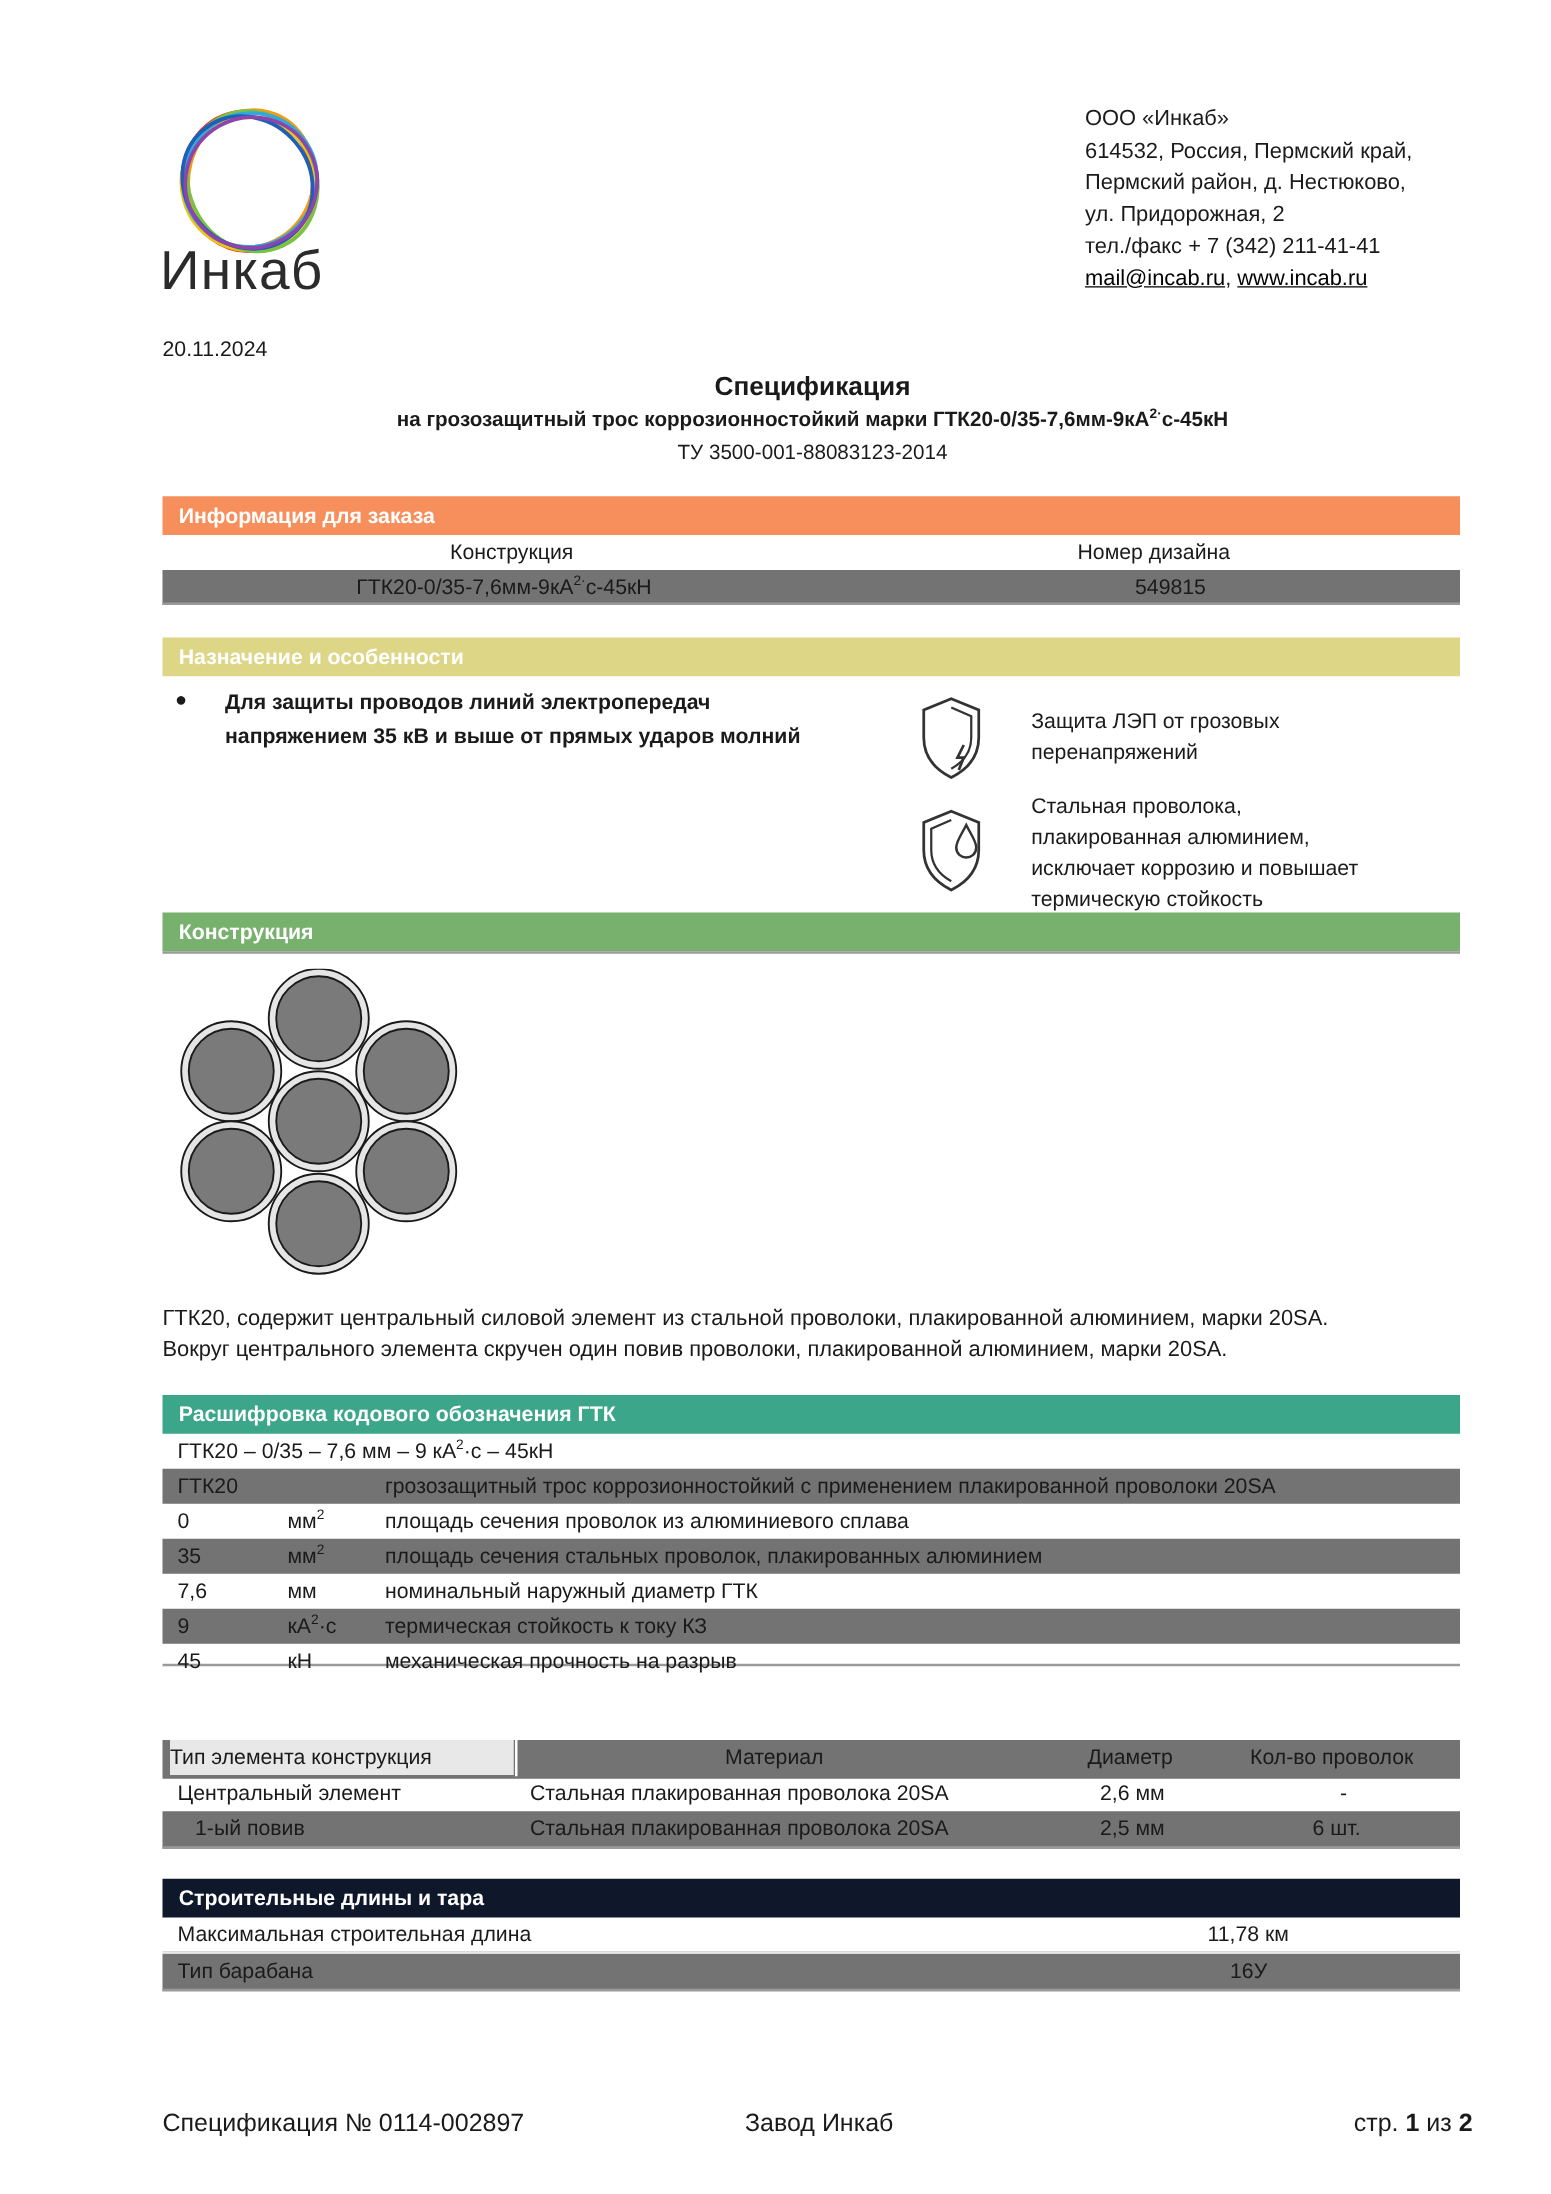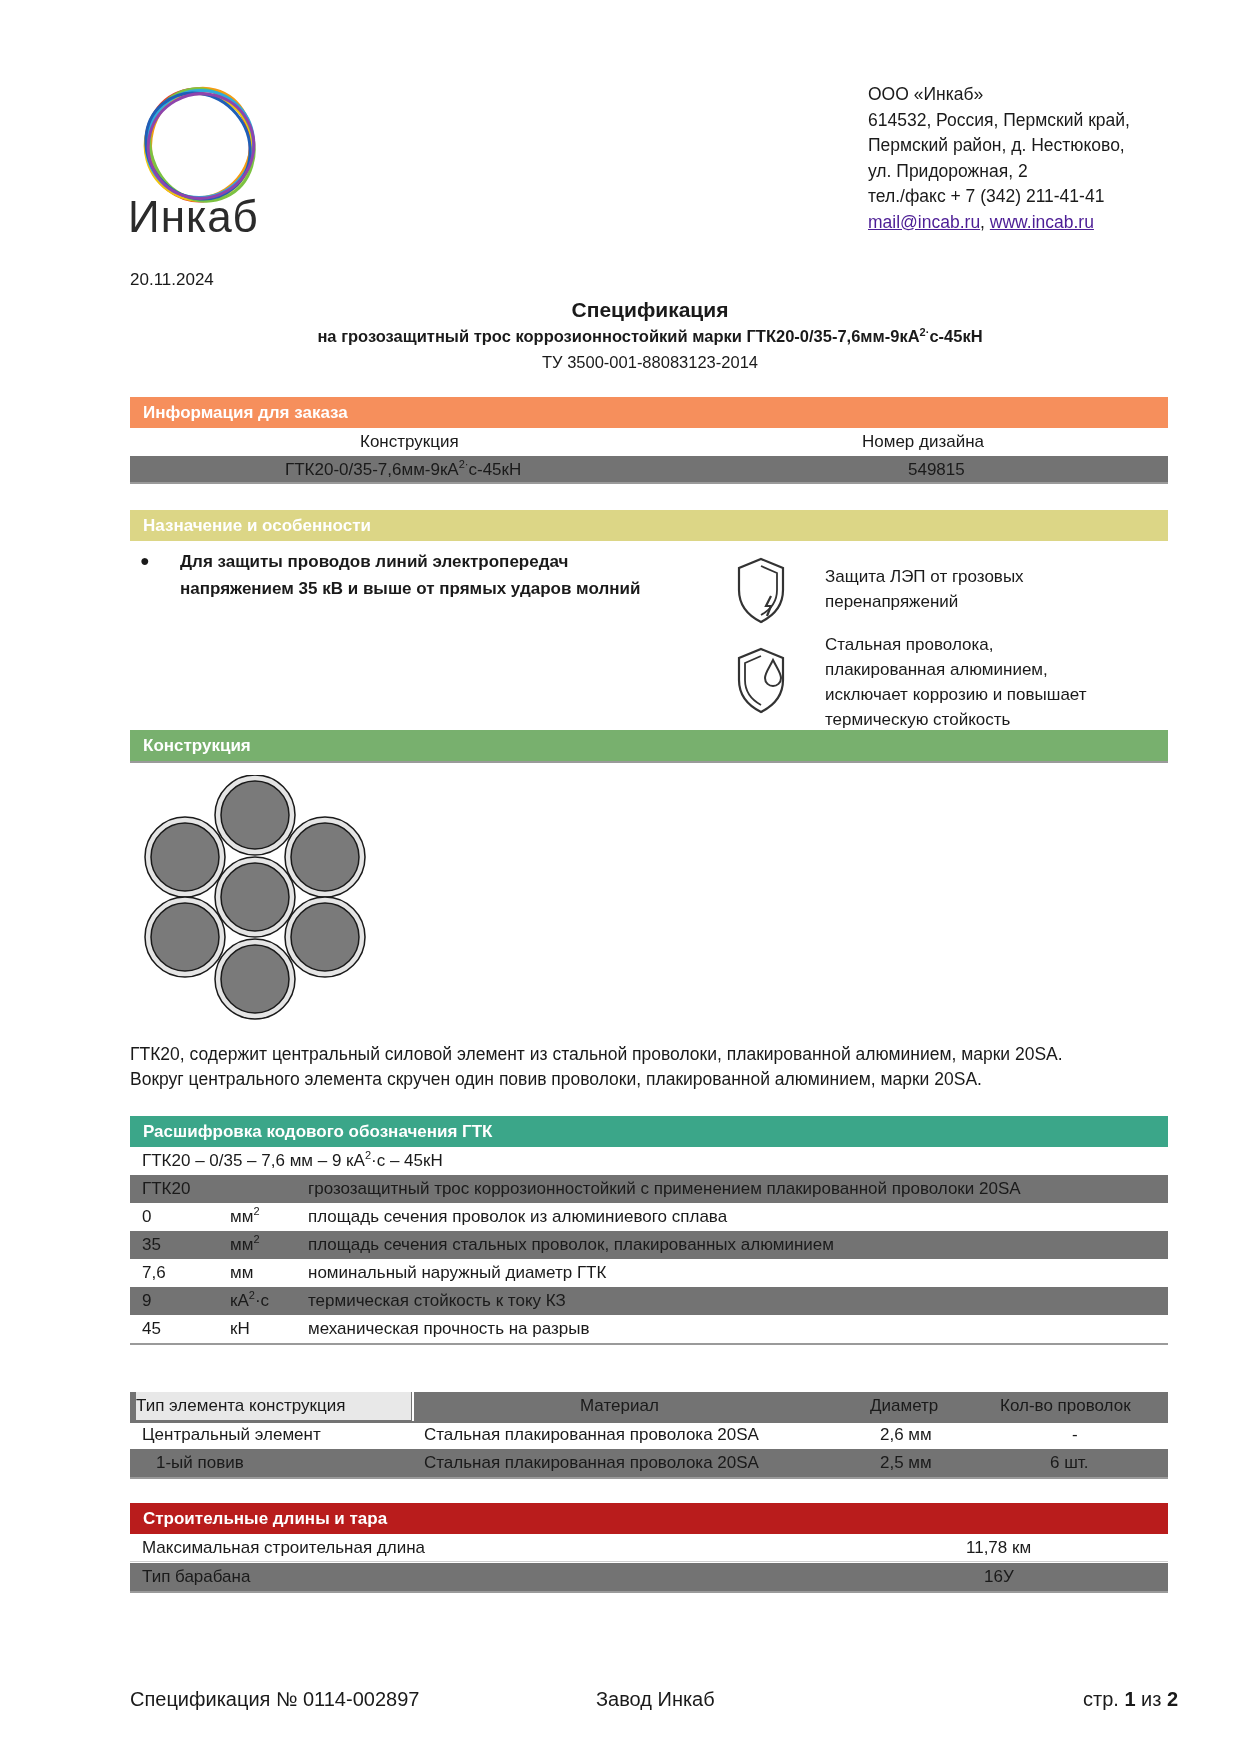--- a/index.html
+++ b/index.html
@@ -2,21 +2,21 @@
 <html><head>
 <meta charset="utf-8">
 <style>
   html, body { margin: 0; padding: 0; background: #ffffff; }
   body {
     width: 1241px; height: 1755px; position: relative; overflow: hidden;
     font-family: "Liberation Sans", "DejaVu Sans", sans-serif;
     color: #1a1a1a; font-size: 17px;
   }
   .abs { position: absolute; }
-  a { color: #4c1d95; text-decoration: underline; }
+  a { color: #000000; text-decoration: underline; }
 
   
   .logo { left: 126px; top: 55px; width: 150px; height: 190px; }
   .logo-text { left: 128px; top: 192px; font-size: 44px; letter-spacing: 1px; color: #2b2b2b; font-weight: 400; }
 
   .address { left: 868px; top: 82px; font-size: 17.5px; line-height: 25.5px; }
 
   .date { left: 130px; top: 270px; font-size: 17px; }
 
   .title { left: 0; width: 1300px; top: 298px; text-align: center; font-size: 21px; font-weight: 700; }
@@ -25,21 +25,21 @@
 
   .sec-head {
     position: absolute; left: 130px; width: 1038px; height: 31px;
     color: #ffffff; font-weight: 700; font-size: 17px; line-height: 31px;
     padding-left: 13px; box-sizing: border-box;
   }
   .sec-orange { background: #f68f5c; }
   .sec-yellow { background: #dcd686; }
   .sec-green { background: #78b06e; }
   .sec-teal { background: #3ba689; }
-  .sec-blue { background: #b91c1c; }
+  .sec-blue { background: #0f172a; }
 
   .row {
     position: absolute; left: 130px; width: 1038px; height: 28px; line-height: 28px;
     font-size: 17px; box-sizing: border-box;
   }
   .row.grey { background: #737373; }
   .row.bot { border-bottom: 2px solid #9a9a9a; }
   .cell { position: absolute; top: 0; white-space: nowrap; }
   .sup { font-size: 11px; vertical-align: super; line-height: 0; }
 
@@ -177,21 +177,21 @@
 <div class="row" style="top:1259px">
   <span class="cell" style="left:12px">7,6</span>
   <span class="cell" style="left:100px">мм</span>
   <span class="cell" style="left:178px">номинальный наружный диаметр ГТК</span>
 </div>
 <div class="row grey" style="top:1287px">
   <span class="cell" style="left:12px">9</span>
   <span class="cell" style="left:100px"><span>кА</span><span class="sup">2</span><span>·с</span></span>
   <span class="cell" style="left:178px">термическая стойкость к току КЗ</span>
 </div>
-<div class="row bot" style="top:1315px; height:30px">
+<div class="row bot" style="top:1315px; height:18px">
   <span class="cell" style="left:12px">45</span>
   <span class="cell" style="left:100px">кН</span>
   <span class="cell" style="left:178px">механическая прочность на разрыв</span>
 </div>
 
 <div class="row grey" style="top:1392px; height:31px">
   <span class="cell" style="left:6px; width:275px; background:#e8e8e8">Тип элемента конструкция</span>
   <span class="cell" style="left:450px">Материал</span>
   <span class="cell" style="left:740px">Диаметр</span>
   <span class="cell" style="left:870px">Кол-во проволок</span>

